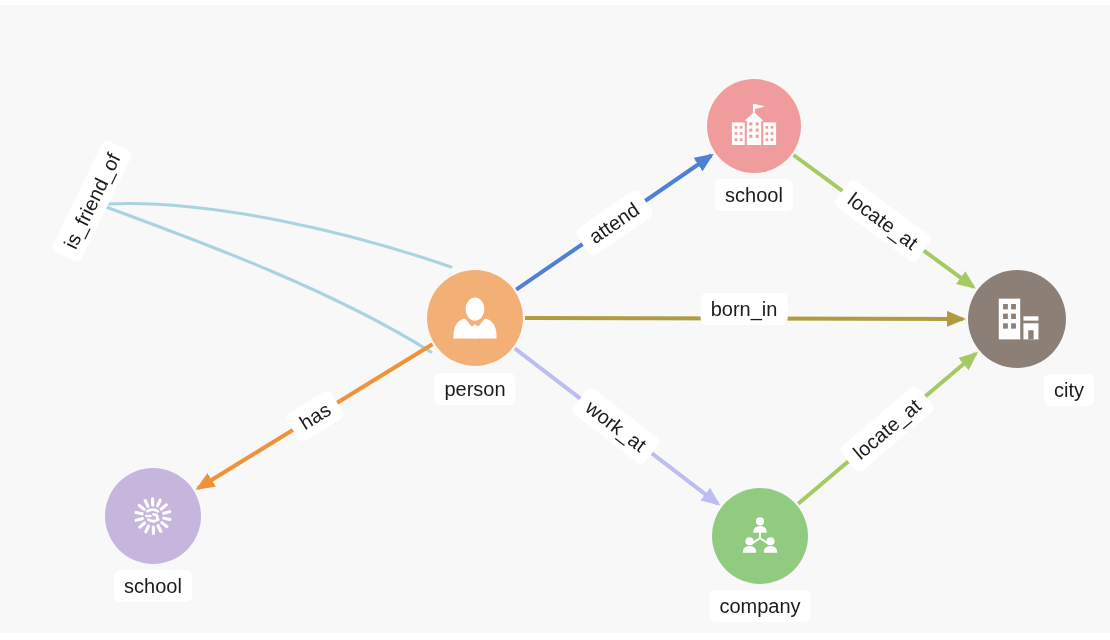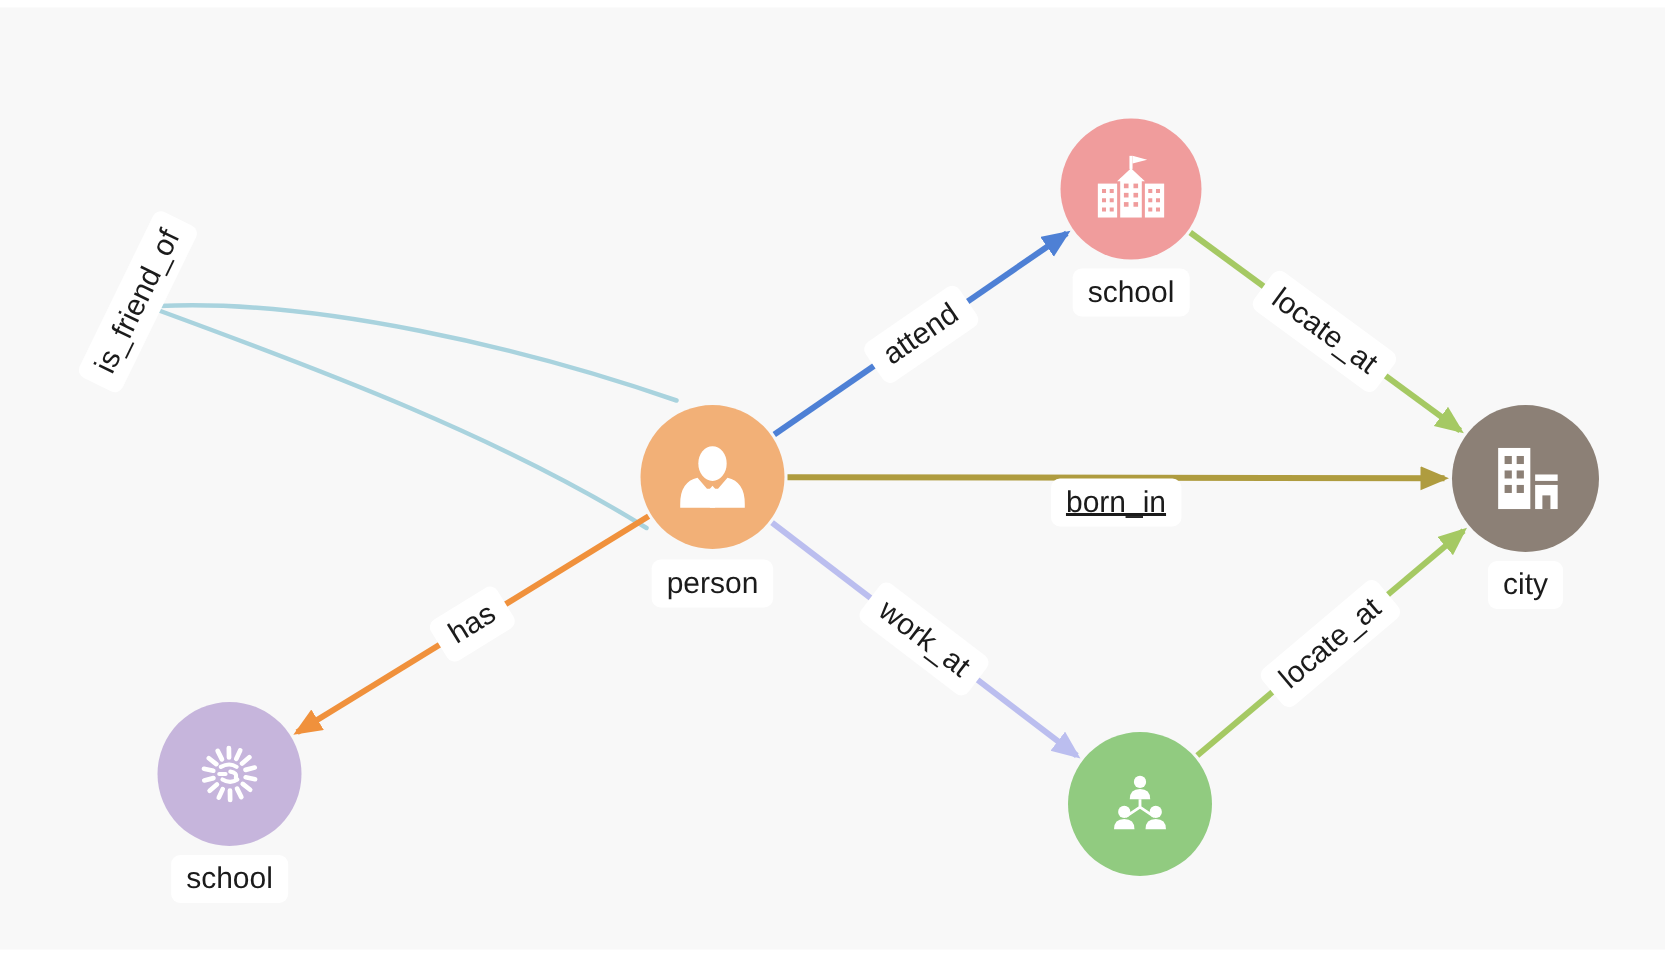--- a/index.html
+++ b/index.html
@@ -148,23 +148,24 @@
             <path d="M-6.5 0 H-2.5"></path>
             <path d="M0.5 -1.5 Q5 -1 4 2.5"></path>
             <path d="M-4.5 3.5 Q0.5 6.5 5 3.5"></path>
           </g>
         </g>
       </g>
     </svg>
   <div id="label-layer">
       <div class="edge-label" style="left: 92px; top: 196px; transform: translate(-50%, -50%) rotate(-64deg);">is_friend_of</div>
       <div class="edge-label" style="left: 613.676px; top: 217.567px; transform: translate(-50%, -50%) rotate(-34.5deg);">attend</div>
-      <div class="edge-label" style="left: 744px; top: 330px; transform: translate(-50%, -50%) rotate(0deg); text-decoration: underline;">born_in</div>
+      <div class="edge-label" style="left: 744px; top: 304px; transform: translate(-50%, -50%) rotate(0deg);">born_in</div>
       <div class="edge-label" style="left: 616.309px; top: 421.089px; transform: translate(-50%, -50%) rotate(37.4deg);">work_at</div>
       <div class="edge-label" style="left: 315.278px; top: 411.214px; transform: translate(-50%, -50%) rotate(-31.6deg);">has</div>
       <div class="edge-label" style="left: 883.484px; top: 216.021px; transform: translate(-50%, -50%) rotate(36.3deg);">locate_at</div>
       <div class="edge-label" style="left: 886.972px; top: 423.79px; transform: translate(-50%, -50%) rotate(-40.2deg);">locate_at</div>
       <div class="node-label" style="left: 475px; top: 384px; transform: translate(-50%, -50%) rotate(0deg);">person</div>
       <div class="node-label" style="left: 754px; top: 190px; transform: translate(-50%, -50%) rotate(0deg);">school</div>
-      <div class="node-label" style="left: 1017px; top: 385px; transform: translate(-50%, -50%) rotate(0deg);">city</div>
+      <div class="node-label" style="left: 1069px; top: 385px; transform: translate(-50%, -50%) rotate(0deg);">city</div>
+      <div class="node-label" style="left: 760px; top: 601px; transform: translate(-50%, -50%) rotate(0deg);">company</div>
       <div class="node-label" style="left: 153px; top: 581px; transform: translate(-50%, -50%) rotate(0deg);">school</div>
     </div>
 </div>
 
 </body></html>

